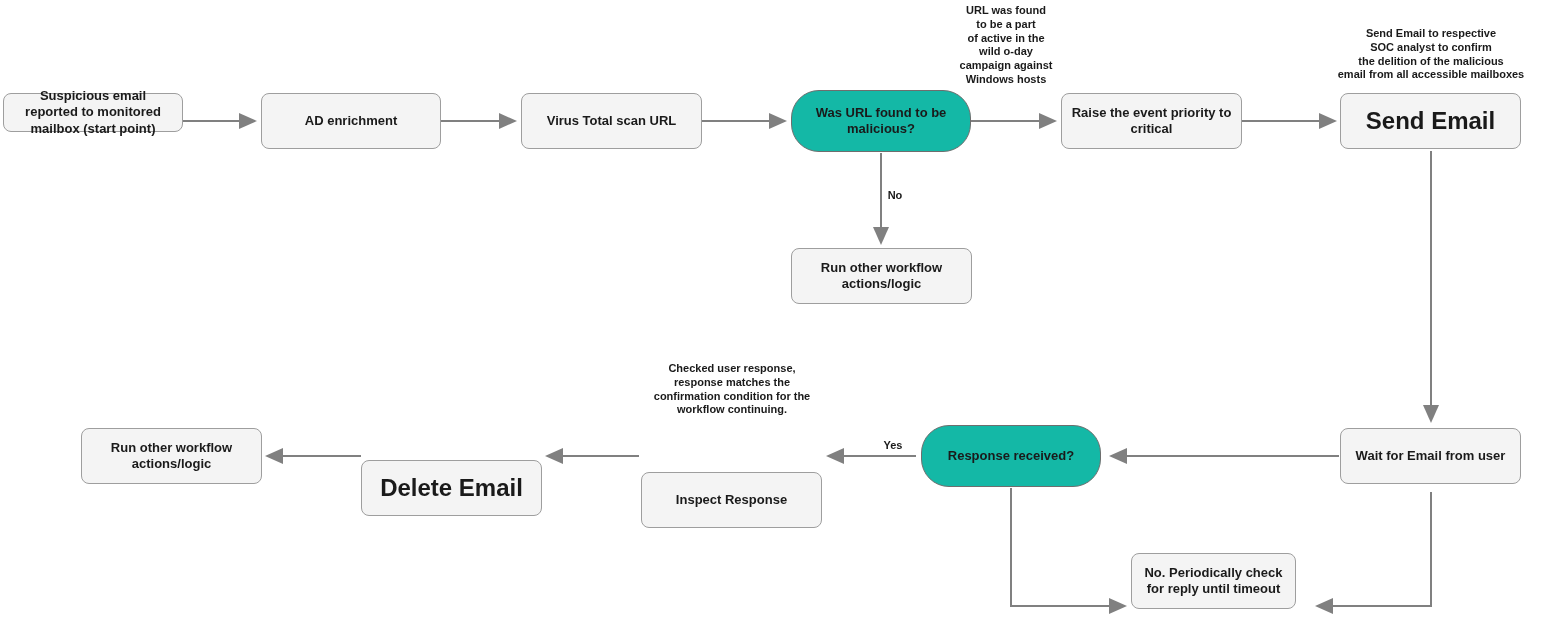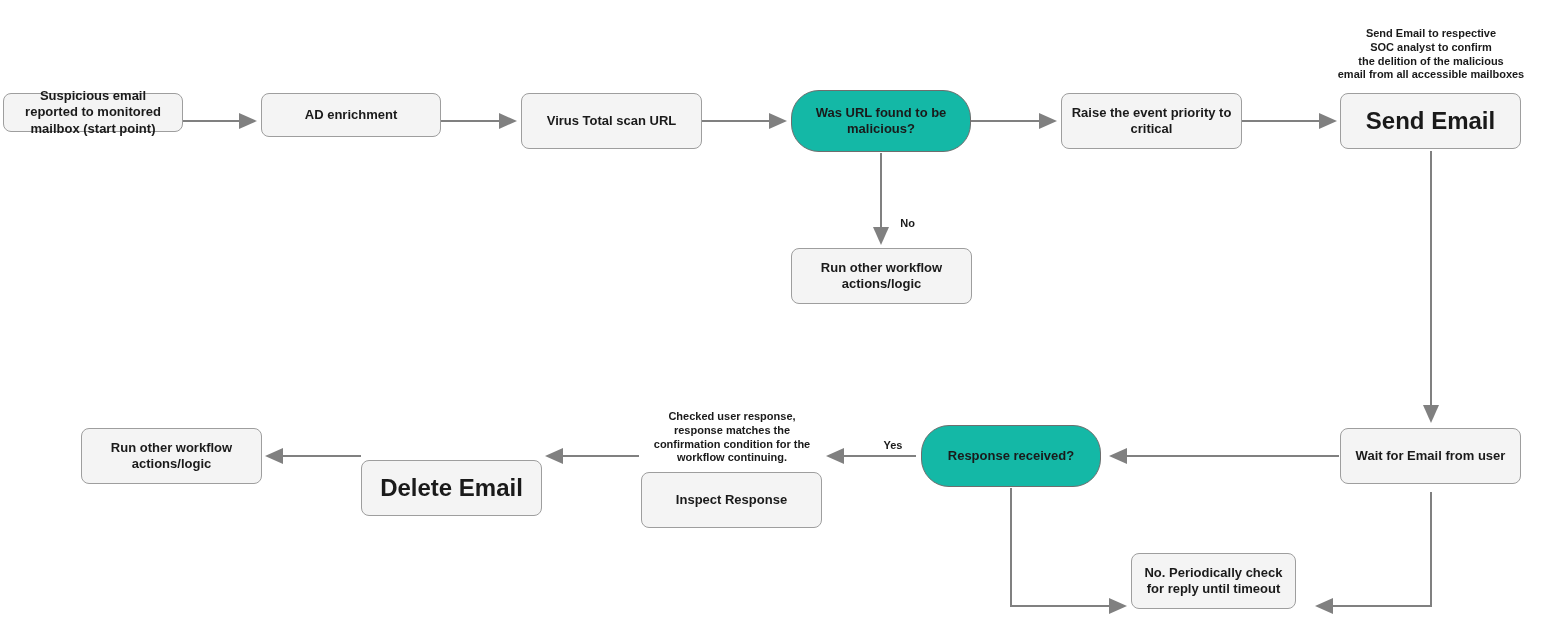--- a/index.html
+++ b/index.html
@@ -100,21 +100,21 @@
 
     <path class="lk" d="M1011,488 L1011,606 L1124,606" marker-end="url(#arrow)"></path>
 
     <path class="lk" d="M1431,492 L1431,606 L1318,606" marker-end="url(#arrow)"></path>
   </svg>
 
   <div class="node" style="left:3px; top:93px; width:180px; height:39px;">
     <span>Suspicious email reported to monitored mailbox (start point)</span>
   </div>
 
-  <div class="node" style="left:261px; top:93px; width:180px; height:44px;">
+  <div class="node" style="left:261px; top:93px; width:180px; height:56px;">
     <span>AD enrichment</span>
   </div>
 
   <div class="node" style="left:521px; top:93px; width:181px; height:56px;">
     <span>Virus Total scan URL</span>
   </div>
 
   <div class="node decision" style="left:791px; top:90px; width:180px; height:62px;">
     <span>Was URL found to be malicious?</span>
   </div>
@@ -148,28 +148,34 @@
   </div>
 
   <div class="node" style="left:81px; top:428px; width:181px; height:56px;">
     <span>Run other workflow actions/logic</span>
   </div>
 
   <div class="node" style="left:1131px; top:553px; width:165px; height:56px;">
     <span>No. Periodically check for reply until timeout</span>
   </div>
 
+  <div class="edge-label" style="left:948px; top:4px; width:116px;">URL was found
+to be a part
+of active in the
+wild o-day
+campaign against
+Windows hosts</div>
 
   <div class="edge-label" style="left:1323px; top:27px; width:216px;">Send Email to respective
 SOC analyst to confirm
 the delition of the malicious
 email from all accessible mailboxes</div>
 
-  <div class="edge-label" style="left:875px; top:189px; width:40px; text-align:right;margin-top:28px;">No</div>
+  <div class="edge-label" style="left:875px; top:189px; width:40px; text-align:center;">No</div>
 
-  <div class="edge-label" style="left:618px; top:362px; width:228px;margin-top:48px;">Checked user response,
+  <div class="edge-label" style="left:618px; top:362px; width:228px;">Checked user response,
 response matches the
 confirmation condition for the
 workflow continuing.</div>
 
   <div class="edge-label" style="left:873px; top:439px; width:40px;">Yes</div>
 
 </div>
 
 </body></html>

